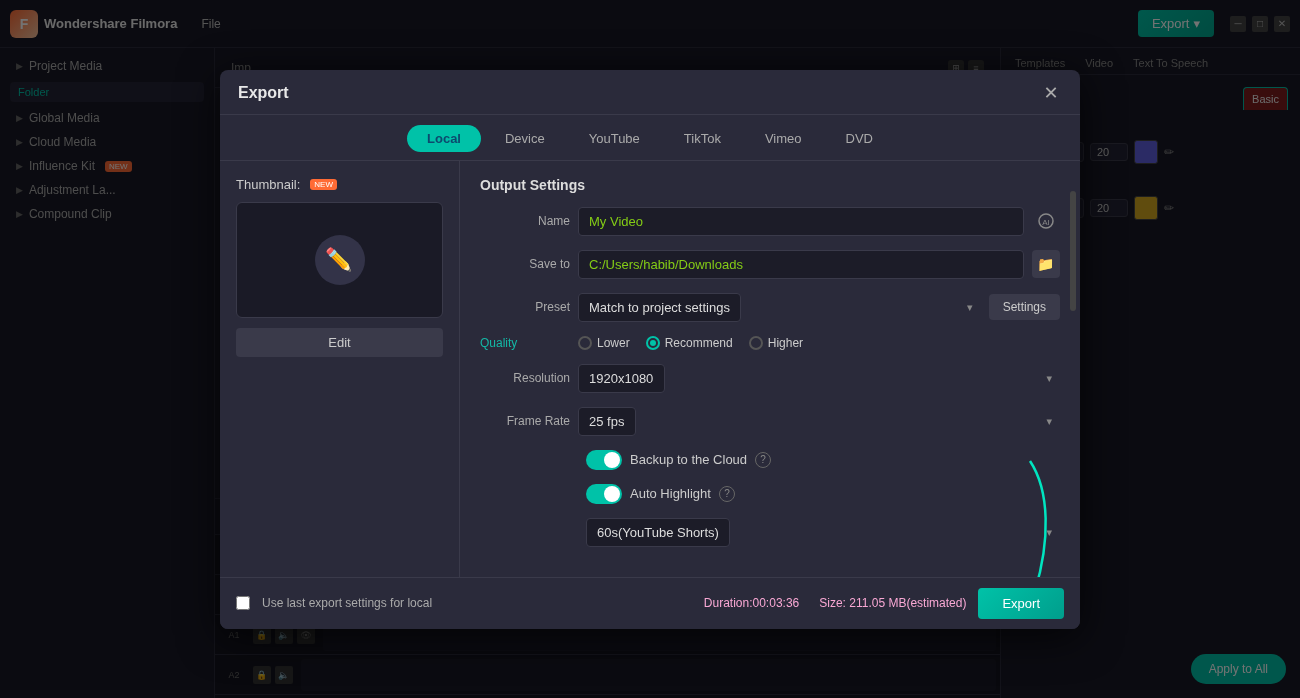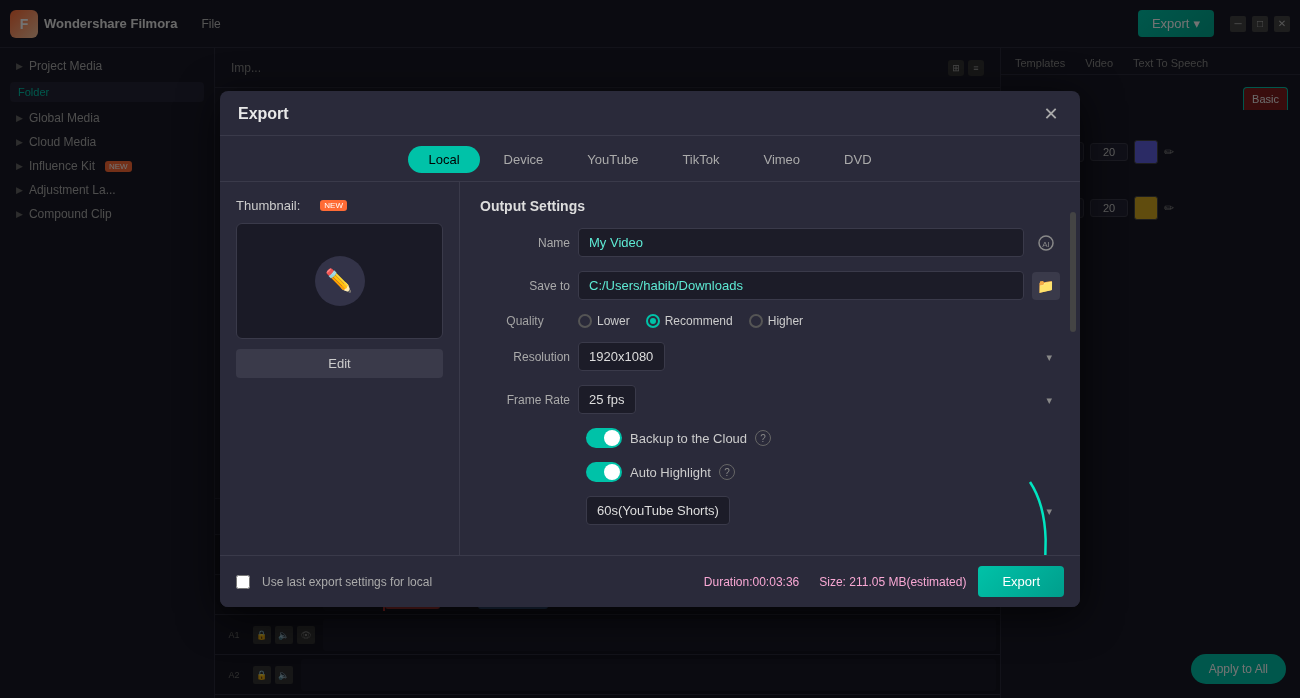--- a/index.html
+++ b/index.html
@@ -185,21 +185,20 @@
       border: 1px solid #444;
     }
     .select-sm {
       background: #252535;
       border: 1px solid #3a3a4a;
       color: #ccc;
       border-radius: 3px;
       padding: 2px 6px;
       font-size: 11px;
       cursor: pointer;
-      text-align: center;
     }
 
     
     .timeline-area {
       position: absolute;
       left: 215px;
       right: 300px;
       bottom: 0;
       height: 200px;
       background: #16161f;
@@ -318,22 +317,22 @@
       padding: 6px 20px;
       border-radius: 20px;
       font-size: 13px;
       cursor: pointer;
       color: #aaa;
       border: none;
       background: none;
     }
     .modal-tab.active {
       background: #00c2a8;
-      color: #000000;
-      font-weight: 400;
+      color: #0c4a6e;
+      font-weight: 700;
     }
 
     
     .modal-body {
       display: flex;
       flex: 1;
       min-height: 0;
     }
 
     
@@ -343,21 +342,21 @@
       border-right: 1px solid #3a3a4a;
       display: flex;
       flex-direction: column;
       gap: 10px;
     }
     .thumbnail-label {
       font-size: 13px;
       color: #ccc;
       display: flex;
       align-items: center;
-      gap: 16px;
+      gap: 6px;
     }
     .thumbnail-box {
       width: 100%;
       aspect-ratio: 16/9;
       background: #1a1a26;
       border-radius: 6px;
       display: flex;
       align-items: center;
       justify-content: center;
       border: 1px solid #3a3a4a;
@@ -408,21 +407,21 @@
       color: #aaa;
       text-align: right;
       flex-shrink: 0;
     }
     .form-input {
       flex: 1;
       background: #1c1c28;
       border: 1px solid #3a3a4a;
       border-radius: 4px;
       padding: 6px 10px;
-      color: #5eead4;
+      color: #84cc16;
       font-size: 13px;
       outline: none;
     }
     .ai-icon-btn {
       width: 28px;
       height: 28px;
       background: none;
       border: none;
       cursor: pointer;
       color: #888;
@@ -485,22 +484,22 @@
     
     .quality-row {
       display: flex;
       align-items: center;
       margin-bottom: 14px;
       gap: 8px;
     }
     .quality-label-left {
       width: 90px;
       font-size: 12px;
-      color: #a3a3a3;
-      text-align: center;
+      color: #14b8a6;
+      text-align: left;
       flex-shrink: 0;
     }
     .radio-group {
       display: flex;
       gap: 16px;
       align-items: center;
     }
     .radio-opt {
       display: flex;
       align-items: center;
@@ -870,20 +869,29 @@
               </svg>
             </button>
           </div>
 
           <div class="form-row">
             <div class="form-label">Save to</div>
             <input class="form-input" value="C:/Users/habib/Downloads" style="">
             <button class="folder-btn">📁</button>
           </div>
 
+          <div class="form-row">
+            <div class="form-label">Preset</div>
+            <div class="select-wrapper">
+              <select class="form-select">
+                <option>Match to project settings</option>
+              </select>
+            </div>
+            <button class="settings-btn">Settings</button>
+          </div>
 
 
           <div class="quality-row">
             <div class="quality-label-left">Quality</div>
             <div class="radio-group">
               <label class="radio-opt">
                 <div class="radio-outer"></div>
                 <span>Lower</span>
               </label>
               <label class="radio-opt">

